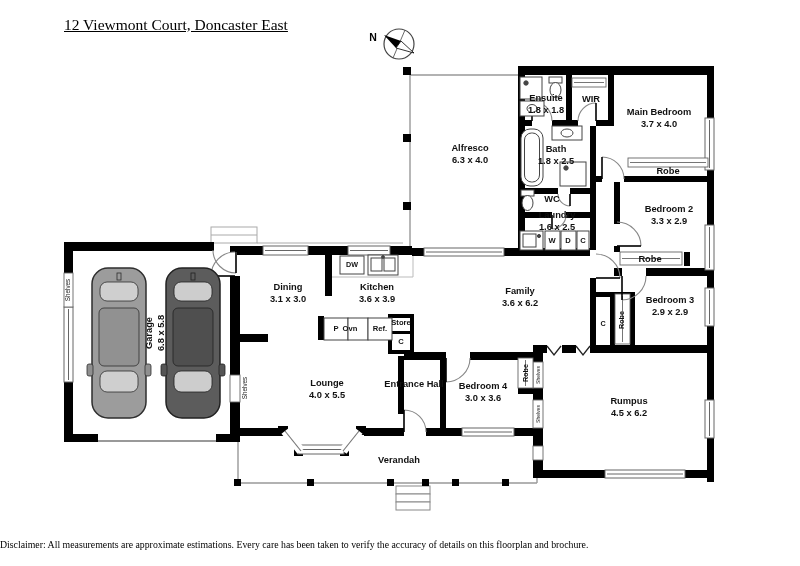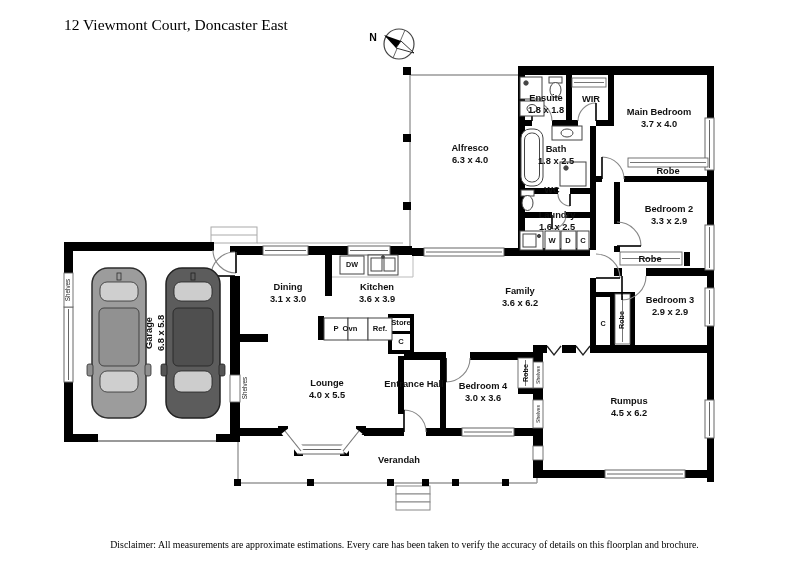--- a/index.html
+++ b/index.html
@@ -1,31 +1,31 @@
 <!DOCTYPE html>
 <html><head>
 <meta charset="utf-8">
 <style>
   html,body{margin:0;padding:0;background:#fff;}
   #canvas{position:relative;width:800px;height:566px;background:#fff;overflow:hidden;
           font-family:"Liberation Sans",sans-serif;}
   #plan-svg{position:absolute;left:0;top:0;}
-  .plan-title{position:absolute;left:64px;top:16px;font:400 15.5px "Liberation Serif",serif;color:#000;}
+  .plan-title{position:absolute;left:64px;top:16px;font:400 15.5px "Liberation Serif",serif;color:#000;text-decoration:underline;}
   .size-info{position:absolute;left:500px;top:26px;font:700 11px "Liberation Sans",sans-serif;color:#000;line-height:17px;}
   .lbl{position:absolute;transform:translate(-50%,-50%);font:700 9.3px "Liberation Sans",sans-serif;
        color:#111;text-align:center;line-height:1.32;white-space:nowrap;}
   .vert{transform:translate(-50%,-50%) rotate(-90deg);}
   .sm{font-size:7.6px;}
   .tiny{font-size:7.2px;}
   .shelf{font-size:6.3px;font-weight:400;letter-spacing:0;}
   .xs{font-size:5px;font-weight:400;}
   .north{position:absolute;left:373px;top:37px;transform:translate(-50%,-50%);
          font:700 10.5px "Liberation Sans",sans-serif;color:#000;}
-  .disclaimer{position:absolute;top:539px;left:0;width:713px;text-align:center;
-              font:400 9.8px "Liberation Serif",serif;color:#000;margin-left:48px;}
+  .disclaimer{position:absolute;top:539px;left:0;width:713px;text-align:left;
+              font:400 9.8px "Liberation Serif",serif;color:#000;}
 </style>
 </head>
 <body>
 
 <div id="canvas">
 
 <svg id="plan-svg" width="800" height="566" viewBox="0 0 800 566">
 
   <g stroke="#999" stroke-width="1.4" fill="none">
     <path d="M410,250 V75 M410,75 H518"></path>
@@ -305,21 +305,21 @@
   <div>WIR</div>
     </div>
 <div class="lbl" style="left:659px;top:118px">
   <div>Main Bedroom</div>
       <div>3.7 x 4.0</div>
     </div>
 <div class="lbl" style="left:556px;top:155px">
   <div>Bath</div>
       <div>1.8 x 2.5</div>
     </div>
-<div class="lbl" style="left:552px;top:190px">
+<div class="lbl" style="left:552px;top:199px">
   <div>WC</div>
     </div>
 <div class="lbl" style="left:557px;top:221px">
   <div>Laundry</div>
       <div>1.6 x 2.5</div>
     </div>
 <div class="lbl" style="left:668px;top:171px">
   <div>Robe</div>
     </div>
 <div class="lbl" style="left:669px;top:215px">

